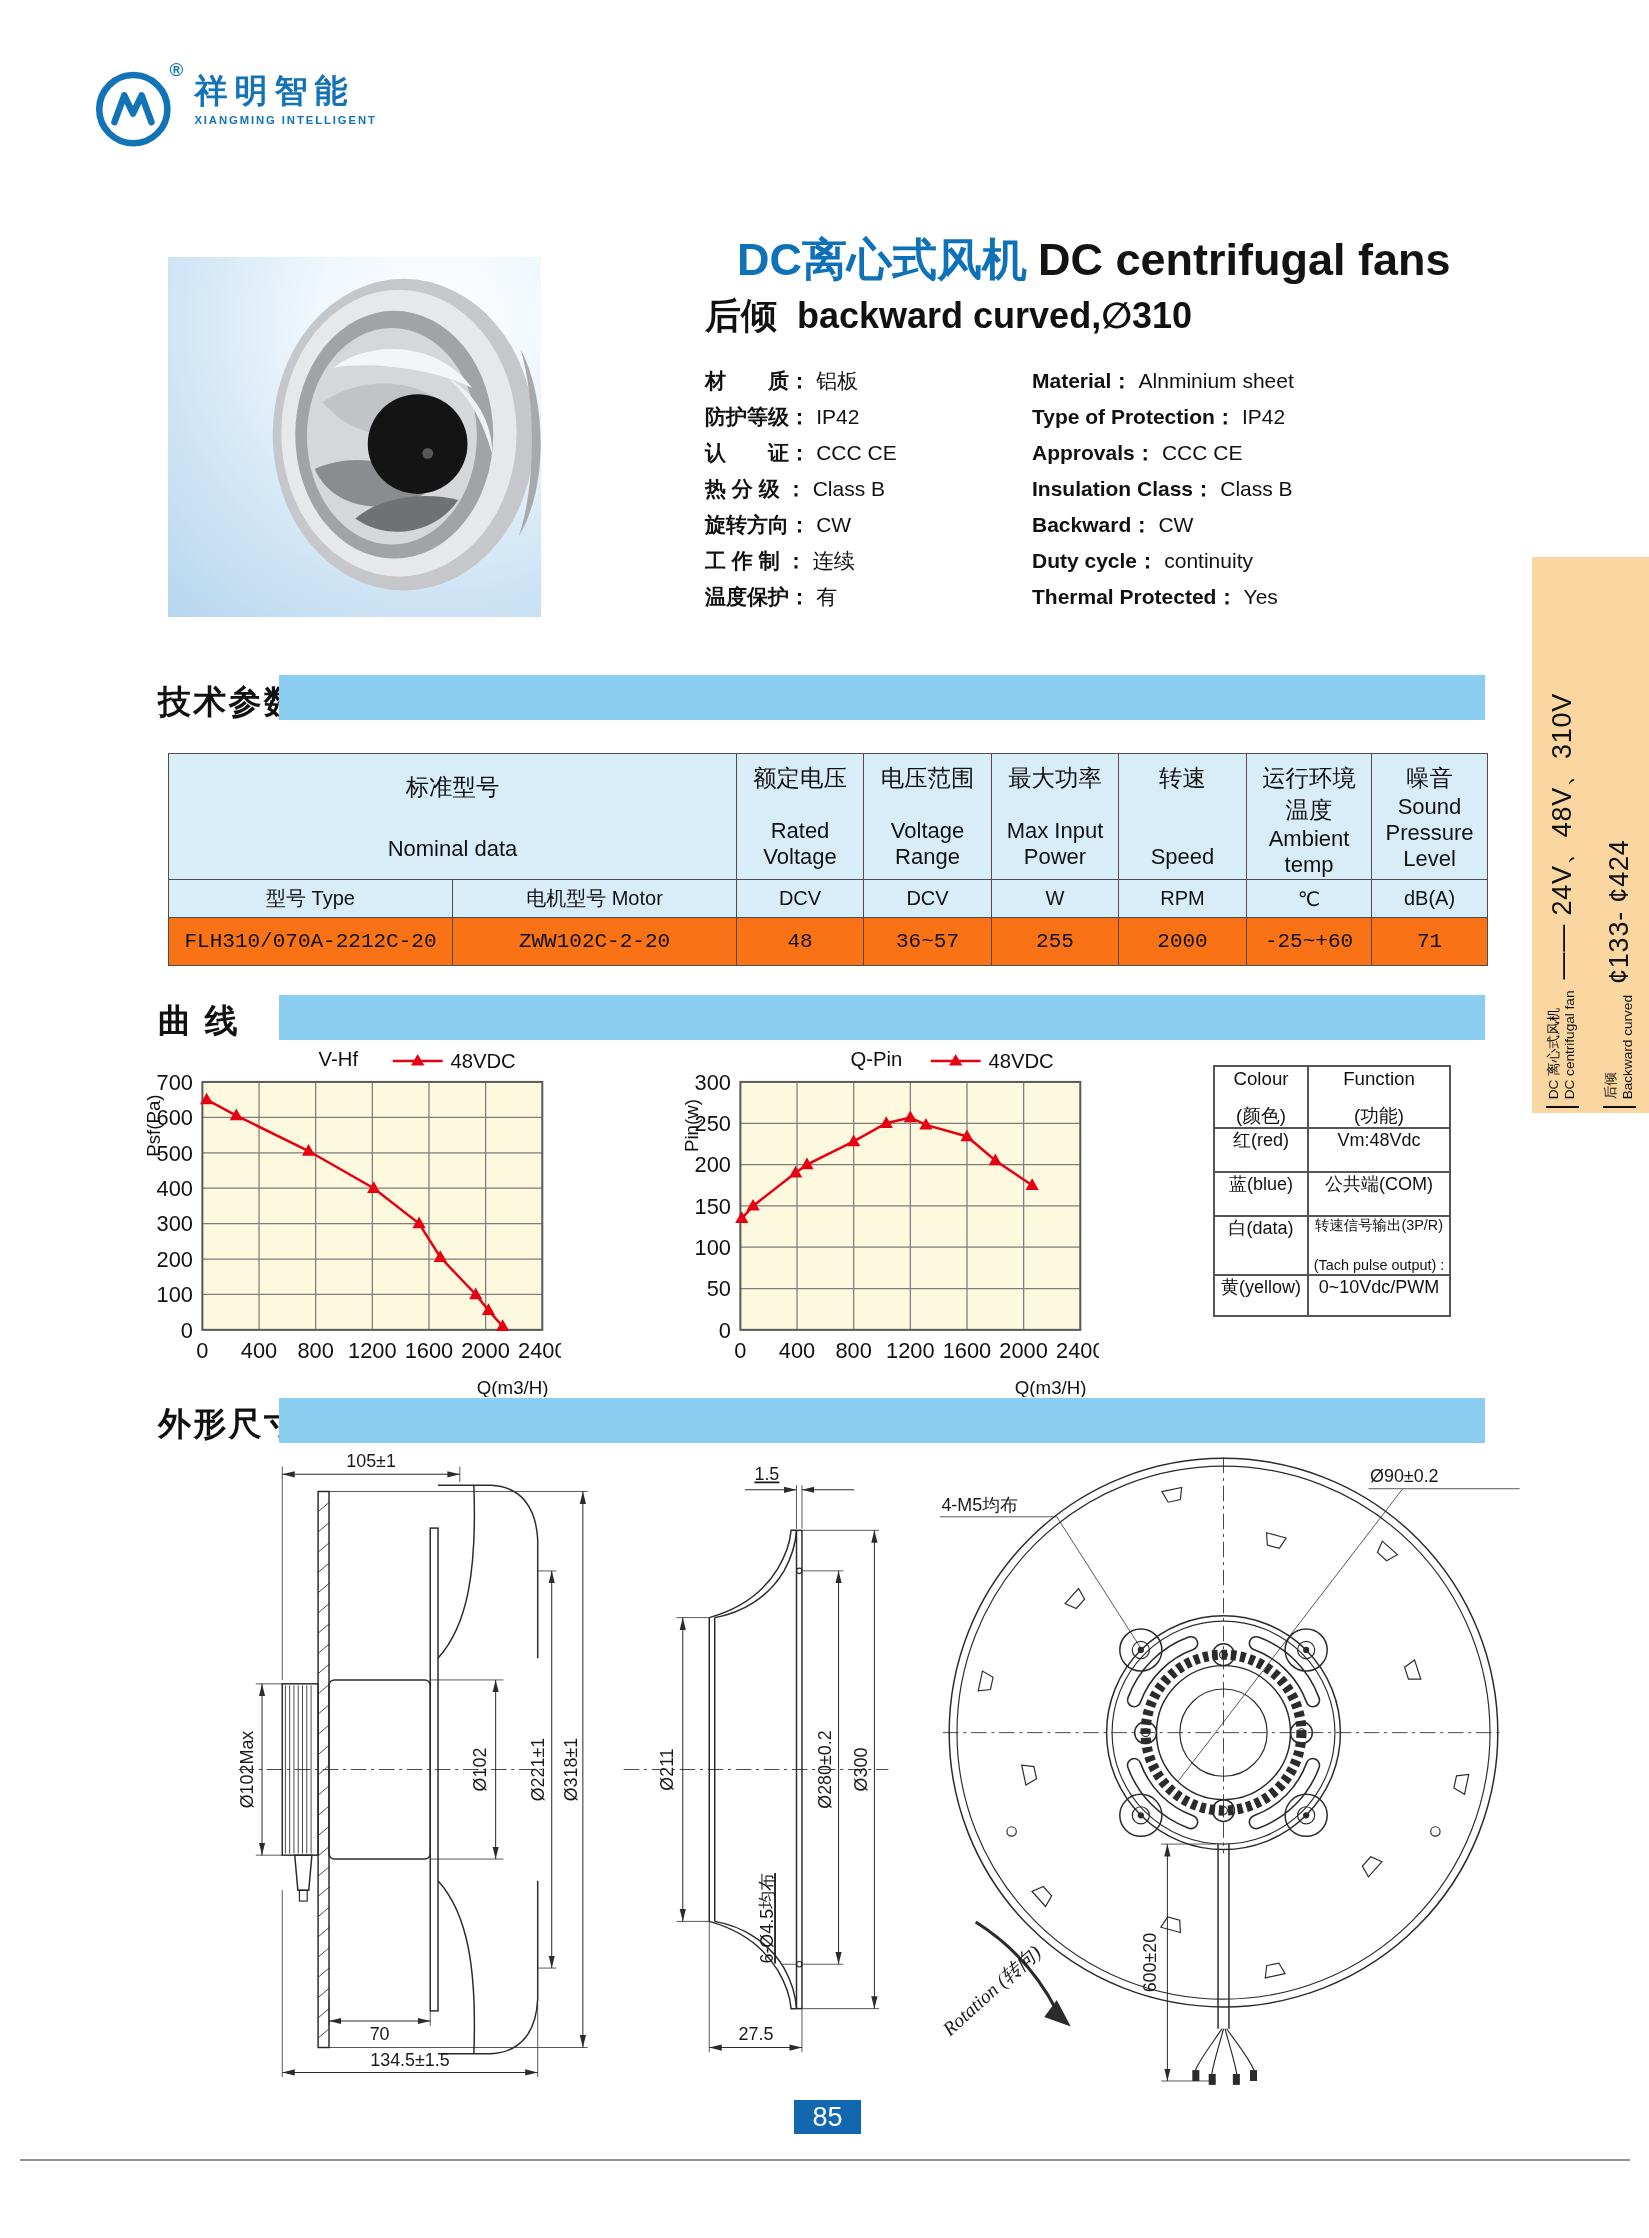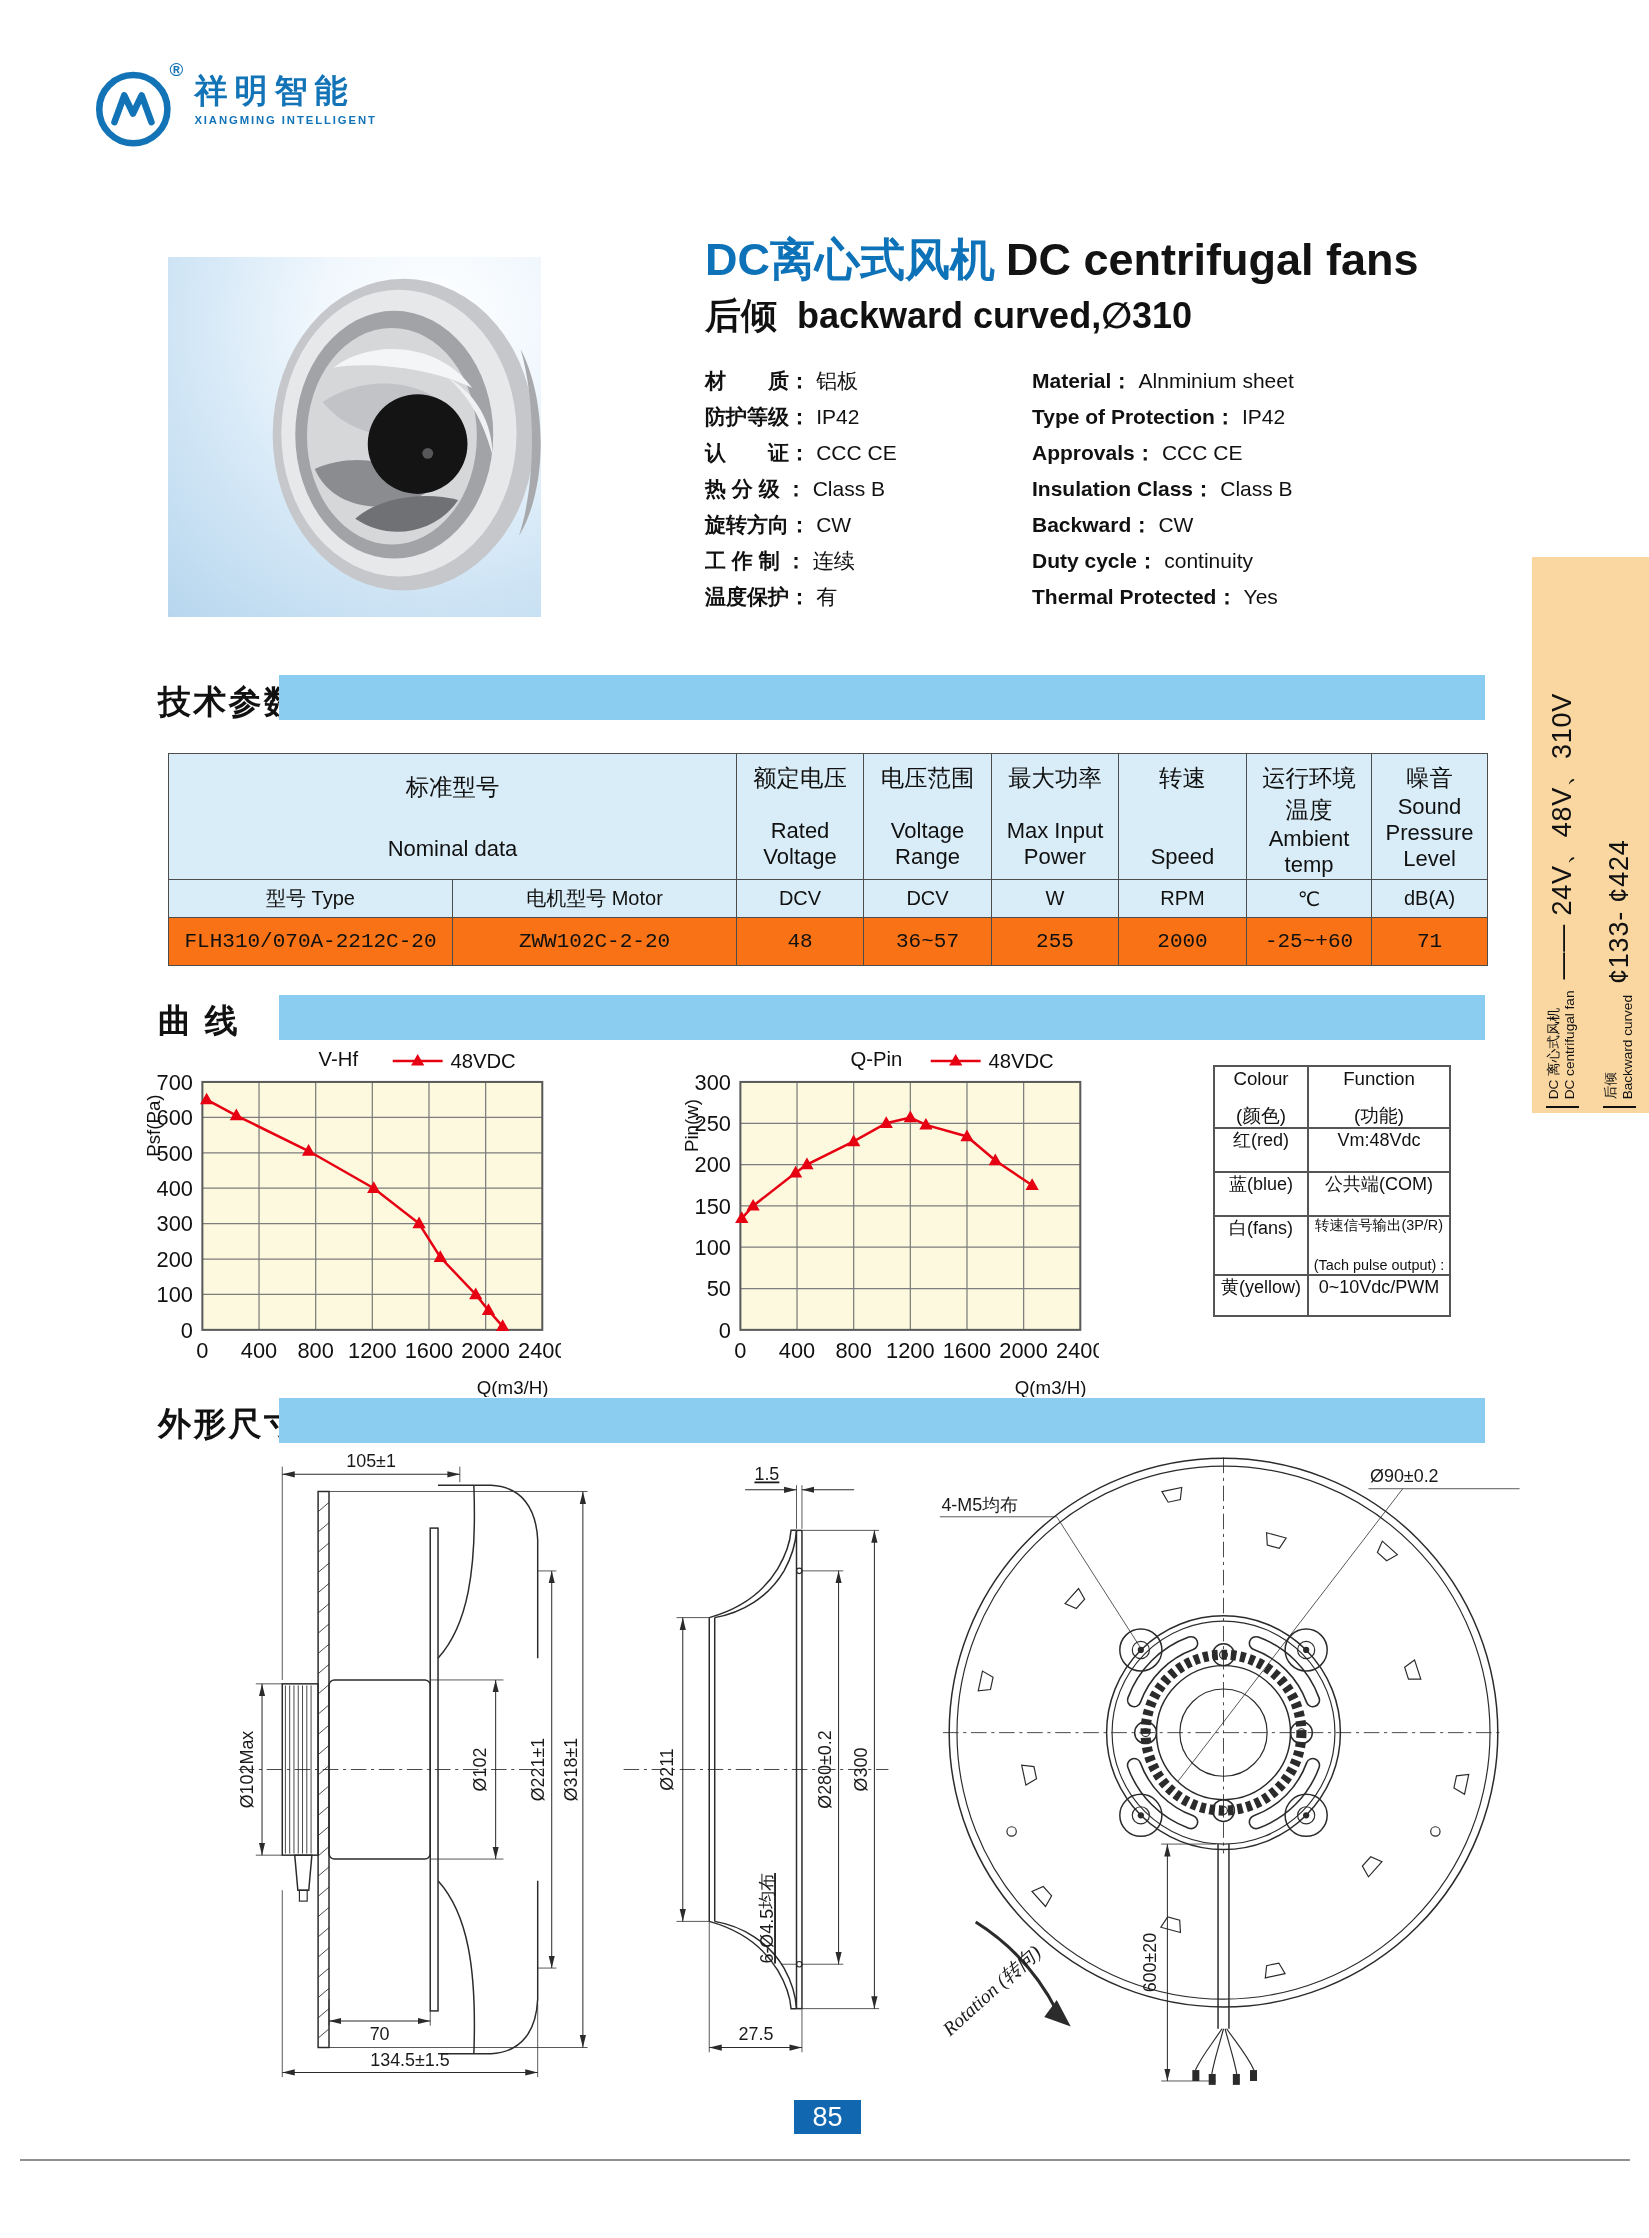--- a/index.html
+++ b/index.html
@@ -10,21 +10,21 @@
   .logo .reg{color:#1273b6;font-size:18.7px;font-weight:bold;margin-left:-9.4px;margin-top:-1.6px;}
   .logo-text{margin-left:11px;margin-top:12.5px;}
   .logo-cn{color:#1273b6;font-size:33px;font-weight:bold;letter-spacing:7px;line-height:1;}
   .logo-en{color:#1273b6;font-size:11.3px;font-weight:bold;letter-spacing:1.9px;margin-top:7px;}
   
   .photo{position:absolute;left:168px;top:257px;width:373px;height:360px;
          background:radial-gradient(circle at 72% 18%, #ffffff 0%, #f0f7fd 30%, #d3e7f6 62%, #b7d6ee 100%);}
   
   .titleblock{position:absolute;left:705px;top:234px;width:779px;}
   .t1{font-size:45px;line-height:1.15;white-space:nowrap;}
-  .t1 .cn{color:#0e72b8;font-weight:bold;}
+  .t1 .cn{color:#0e72b8;font-weight:bold;margin-left:32px;}
   .t1 .en{color:#131313;font-weight:bold;margin-left:11px;}
   .t2{font-size:36px;margin-top:6.2px;white-space:nowrap;}
   .t2 .cn{font-weight:bold;}
   .t2 .en{font-weight:bold;margin-left:20px;}
   .specs{margin-top:22px;font-size:21px;}
   .spec-row{display:flex;height:36px;align-items:center;}
   .spec-cn{width:327px;white-space:nowrap;}
   .spec-en{white-space:nowrap;}
   .spec-label{font-weight:bold;}
   .spec-value{margin-left:6.2px;}
@@ -335,21 +335,21 @@
         <span>(颜色)</span>
       </div>
     <div class="cell hdr">
         <span>Function</span>
         <span>(功能)</span>
       </div>
     <div class="cell">红(red)</div>
     <div class="cell">Vm:48Vdc</div>
     <div class="cell">蓝(blue)</div>
     <div class="cell">公共端(COM)</div>
-    <div class="cell">白(fans)</div>
+    <div class="cell">白(data)</div>
     <div class="cell small">
         <span>转速信号输出(3P/R)</span>
         <span>(Tach pulse output) :</span>
       </div>
     <div class="cell">黄(yellow)</div>
     <div class="cell">0~10Vdc/PWM</div>
   </div>
 
   <div class="sec-title" style="top:1402px;">外形尺寸</div>
   <div class="sec-bar" style="top:1398px;"></div>

